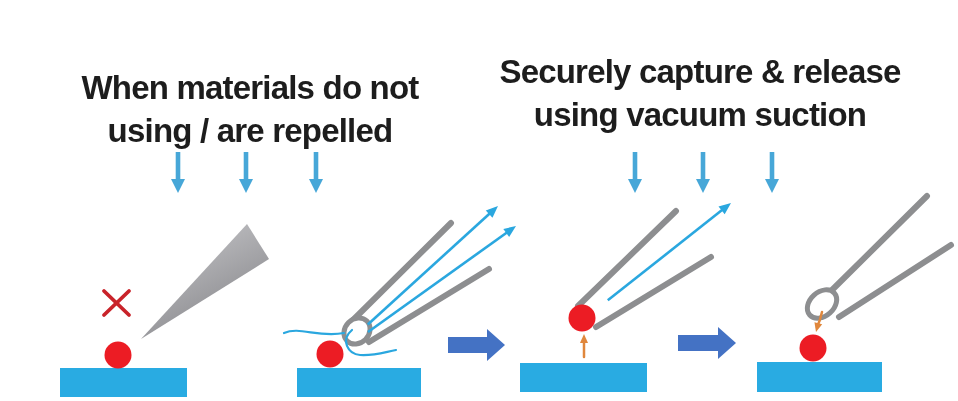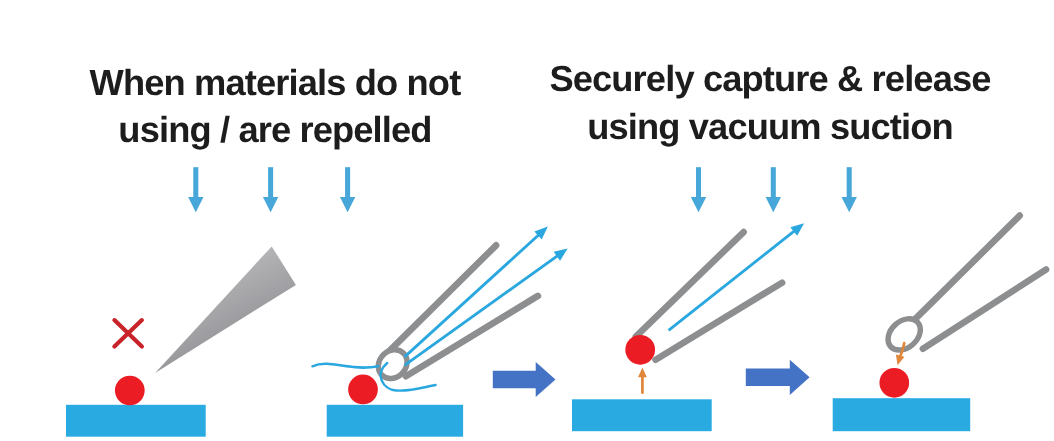--- a/index.html
+++ b/index.html
@@ -13,21 +13,21 @@
   .title{
     position:absolute;
     text-align:center;
     font-weight:700;
     font-size:33px;
     line-height:43px;
     letter-spacing:-0.8px;
     color:var(--title-text,#1d1d1d);
   }
   .title span{display:block;}
-  .title-left{left:30px;top:53px;width:440px;}
+  .title-left{left:30px;top:66px;width:440px;}
   .title-right{left:468px;top:50px;width:464px;}
   svg{position:absolute;left:0;top:0;}
 
   .surface{fill:var(--surface-cyan);}
   .ball{fill:var(--ball-red);}
   .cross line{stroke:var(--cross-red);stroke-width:3.8;stroke-linecap:round;}
   .guide line{stroke:var(--guide-arrow-blue);stroke-width:4.6;}
   .guide polygon{fill:var(--guide-arrow-blue);}
   .flow line{stroke:var(--flow-arrow-cyan);stroke-width:2.6;}
   .flow polygon{fill:var(--flow-arrow-cyan);}

